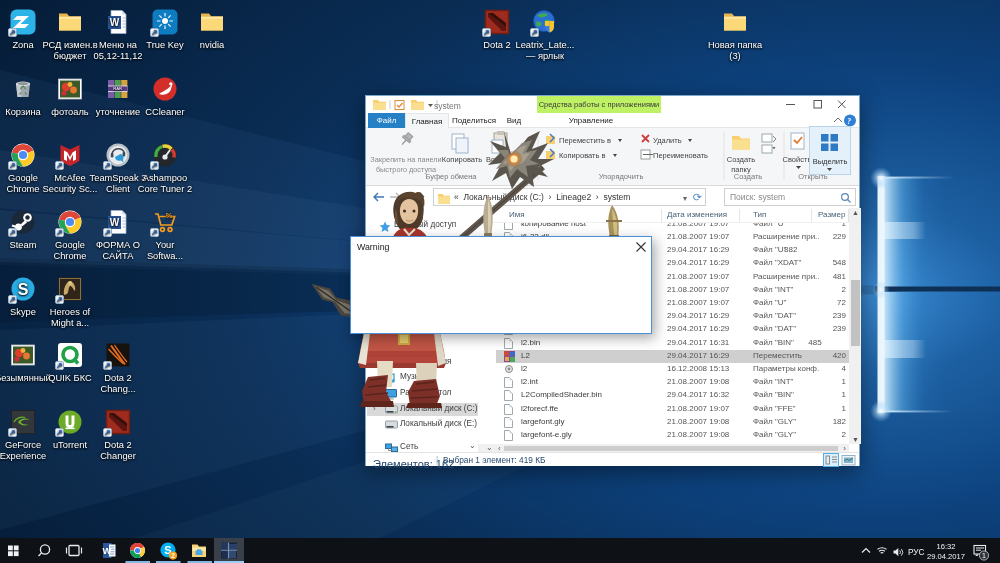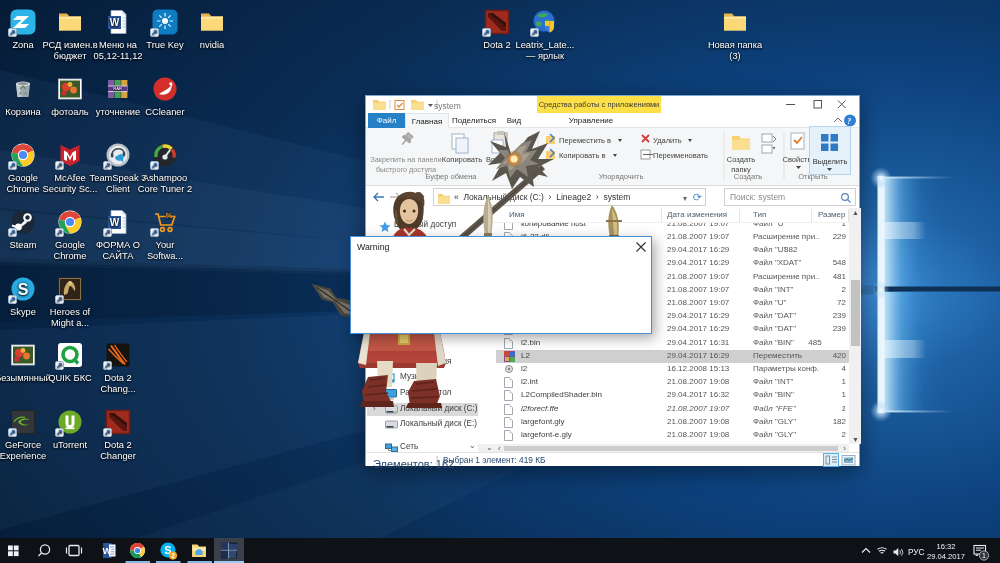--- a/index.html
+++ b/index.html
@@ -424,21 +424,21 @@
         <path d="M2 6.8 h13 v7 h-13 Z" fill="#fbdf90"></path>
   <line x1="19" y1="4" x2="19" y2="13" stroke="#ccc"></line>
   <rect x="24" y="4.5" width="9" height="9" fill="#fff" stroke="#e08b3c"></rect>
         <path d="M26 9 l2 2 l3.5 -4" stroke="#e08b3c" stroke-width="1.3" fill="none"></path>
   <path d="M40 4 h5 l1.5 1.8 h6.5 v8 h-13 Z" fill="#f7cf6e"></path>
         <path d="M40 6.8 h13 v7 h-13 Z" fill="#fbdf90"></path>
   <path d="M57 8 h5 l-2.5 3 Z" fill="#555"></path>
   <line x1="66" y1="4" x2="66" y2="13" stroke="#ccc"></line>
  </svg>
  <span style="position:absolute;left:68px;top:5px;color:#777;font-size:8.5px">system</span>
- <div style="position:absolute;left:171px;top:0;width:124px;height:17px;background:#fde047;color:#3b3b3b;font-size:7.5px;text-align:center;line-height:17px;white-space:nowrap">Средства работы с приложениями</div>
+ <div style="position:absolute;left:171px;top:0;width:124px;height:17px;background:#bef264;color:#3b3b3b;font-size:7.5px;text-align:center;line-height:17px;white-space:nowrap">Средства работы с приложениями</div>
  <svg width="110" height="17" style="position:absolute;right:3px;top:0">
   <path d="M40 8.5 h9" stroke="#555" stroke-width="1"></path>
   <rect x="68" y="4.5" width="7.5" height="7.5" fill="none" stroke="#555" stroke-width="1"></rect>
   <path d="M92 4.5 l7.5 7.5 M99.5 4.5 l-7.5 7.5" stroke="#555" stroke-width="1"></path>
  </svg>
 </div>
 
 <div style="position:absolute;left:0;top:17px;width:100%;height:15px;background:#fff;border-bottom:1px solid #e4e5e6">
  <div style="position:absolute;left:2px;top:0;width:37px;height:15px;background:#2680c6;color:#fff;text-align:center;font-size:8px;line-height:15px">Файл</div>
  <div style="position:absolute;left:39px;top:0;width:44px;height:15px;background:#f5f6f7;border:1px solid #e4e5e6;border-bottom:none;color:#222;text-align:center;font-size:8px;line-height:15px">Главная</div>
@@ -737,21 +737,21 @@
 <div style="position:absolute;left:0;top:181.4px;width:371px;height:13.2px;">
           <span style="position:absolute;left:26px;top:1px"><svg width="9" height="11" viewBox="0 0 9 11">
               <path d="M0.5 0.5 h5 l3 3 v7 h-8 Z" fill="#fff" stroke="#a0a8b0"></path>
               <path d="M5.5 0.5 l3 3 h-3 Z" fill="#d8dde2"></path>
             </svg></span>
           <span style="position:absolute;left:43px;top:1px;color:#3c3c3c">L2CompiledShader.bin</span>
           <span style="position:absolute;left:189px;top:1px;color:#555">29.04.2017 16:32</span>
           <span style="position:absolute;left:275px;top:1px;color:#555;width:66px;overflow:hidden;white-space:nowrap;display:inline-block">Файл "BIN"</span>
           <span style="position:absolute;left:306px;top:1px;width:62px;text-align:right;color:#555">1</span>
         </div>
-<div style="position:absolute;left:0;top:194.6px;width:348px;height:13.2px;font-style:italic;">
+<div style="position:absolute;left:0;top:194.6px;width:348px;height:13.2px;">
           <span style="position:absolute;left:26px;top:1px"><svg width="9" height="11" viewBox="0 0 9 11">
               <path d="M0.5 0.5 h5 l3 3 v7 h-8 Z" fill="#fff" stroke="#a0a8b0"></path>
               <path d="M5.5 0.5 l3 3 h-3 Z" fill="#d8dde2"></path>
             </svg></span>
           <span style="position:absolute;left:43px;top:1px;color:#3c3c3c">l2forecf.ffe</span>
           <span style="position:absolute;left:189px;top:1px;color:#555">21.08.2007 19:07</span>
           <span style="position:absolute;left:275px;top:1px;color:#555;width:66px;overflow:hidden;white-space:nowrap;display:inline-block">Файл "FFE"</span>
           <span style="position:absolute;left:306px;top:1px;width:62px;text-align:right;color:#555">1</span>
         </div>
 <div style="position:absolute;left:0;top:207.8px;width:371px;height:13.2px;">

